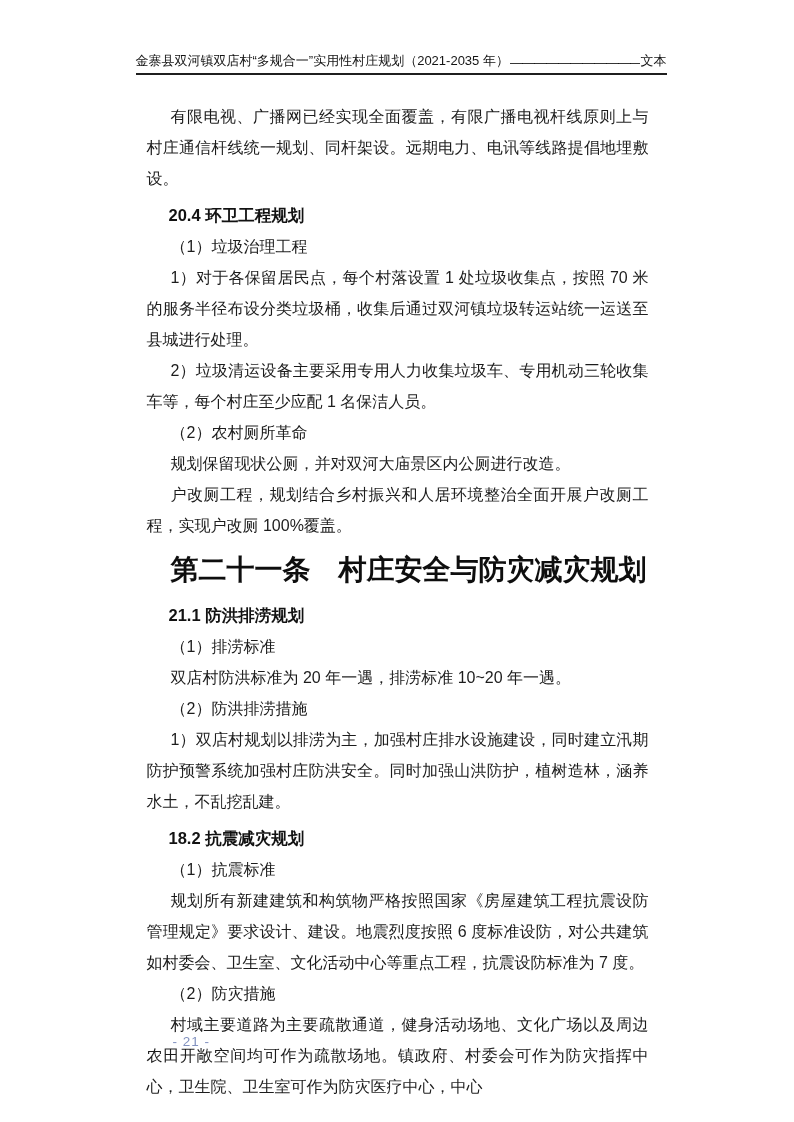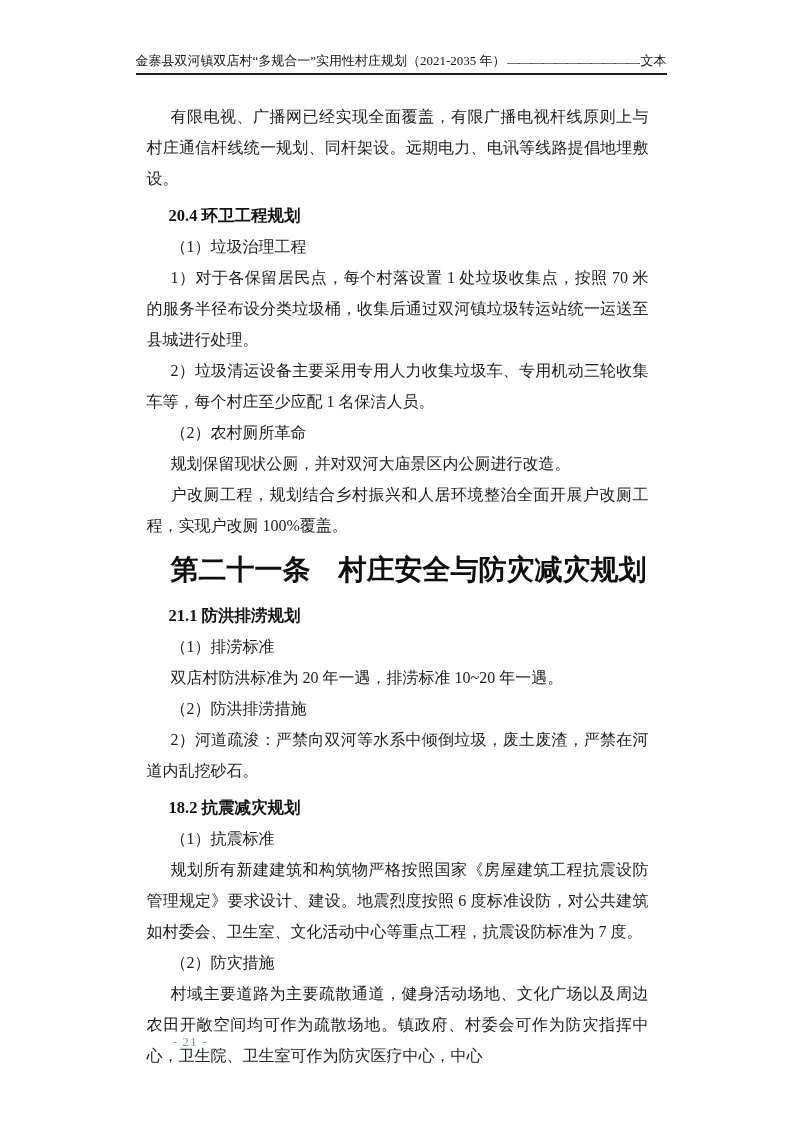--- a/index.html
+++ b/index.html
@@ -9,21 +9,21 @@
   }
   .page {
     position: relative;
     width: 637px;
     height: 1122px;
     margin: 0 auto;
     background: #ffffff;
     box-sizing: border-box;
     padding-top: 52px;
     overflow: hidden;
-    font-family: Liberation Serif, serif;
+    font-family: Liberation Sans, sans-serif;
     color: #1c1c1c;
   }
   .doc-header {
     display: flex;
     align-items: flex-end;
     margin: 0 49px 0 57px;
     border-bottom: 2px solid #1f1f1f;
     padding-bottom: 3px;
     font-size: 13px;
     font-weight: 500;
@@ -93,21 +93,21 @@
       <p>1）对于各保留居民点，每个村落设置 1 处垃圾收集点，按照 70 米的服务半径布设分类垃圾桶，收集后通过双河镇垃圾转运站统一运送至县城进行处理。</p>
       <p>2）垃圾清运设备主要采用专用人力收集垃圾车、专用机动三轮收集车等，每个村庄至少应配 1 名保洁人员。</p>
       <p>（2）农村厕所革命</p>
       <p>规划保留现状公厕，并对双河大庙景区内公厕进行改造。</p>
       <p>户改厕工程，规划结合乡村振兴和人居环境整治全面开展户改厕工程，实现户改厕 100%覆盖。</p>
       <h1>第二十一条　村庄安全与防灾减灾规划</h1>
       <h2>21.1 防洪排涝规划</h2>
       <p>（1）排涝标准</p>
       <p>双店村防洪标准为 20 年一遇，排涝标准 10~20 年一遇。</p>
       <p>（2）防洪排涝措施</p>
-      <p>2）河道疏浚：严禁向双河等水系中倾倒垃圾，废土废渣，严禁在河道内乱挖砂石。</p>
+      <p>1）双店村规划以排涝为主，加强村庄排水设施建设，同时建立汛期防护预警系统加强村庄防洪安全。同时加强山洪防护，植树造林，涵养水土，不乱挖乱建。</p>
       <h2>18.2 抗震减灾规划</h2>
       <p>（1）抗震标准</p>
       <p>规划所有新建建筑和构筑物严格按照国家《房屋建筑工程抗震设防管理规定》要求设计、建设。地震烈度按照 6 度标准设防，对公共建筑如村委会、卫生室、文化活动中心等重点工程，抗震设防标准为 7 度。</p>
       <p>（2）防灾措施</p>
       <p>村域主要道路为主要疏散通道，健身活动场地、文化广场以及周边农田开敞空间均可作为疏散场地。镇政府、村委会可作为防灾指挥中心，卫生院、卫生室可作为防灾医疗中心，中心</p>
     </div>
 
   <div class="page-number">- 21 -</div>
 
 </div>

